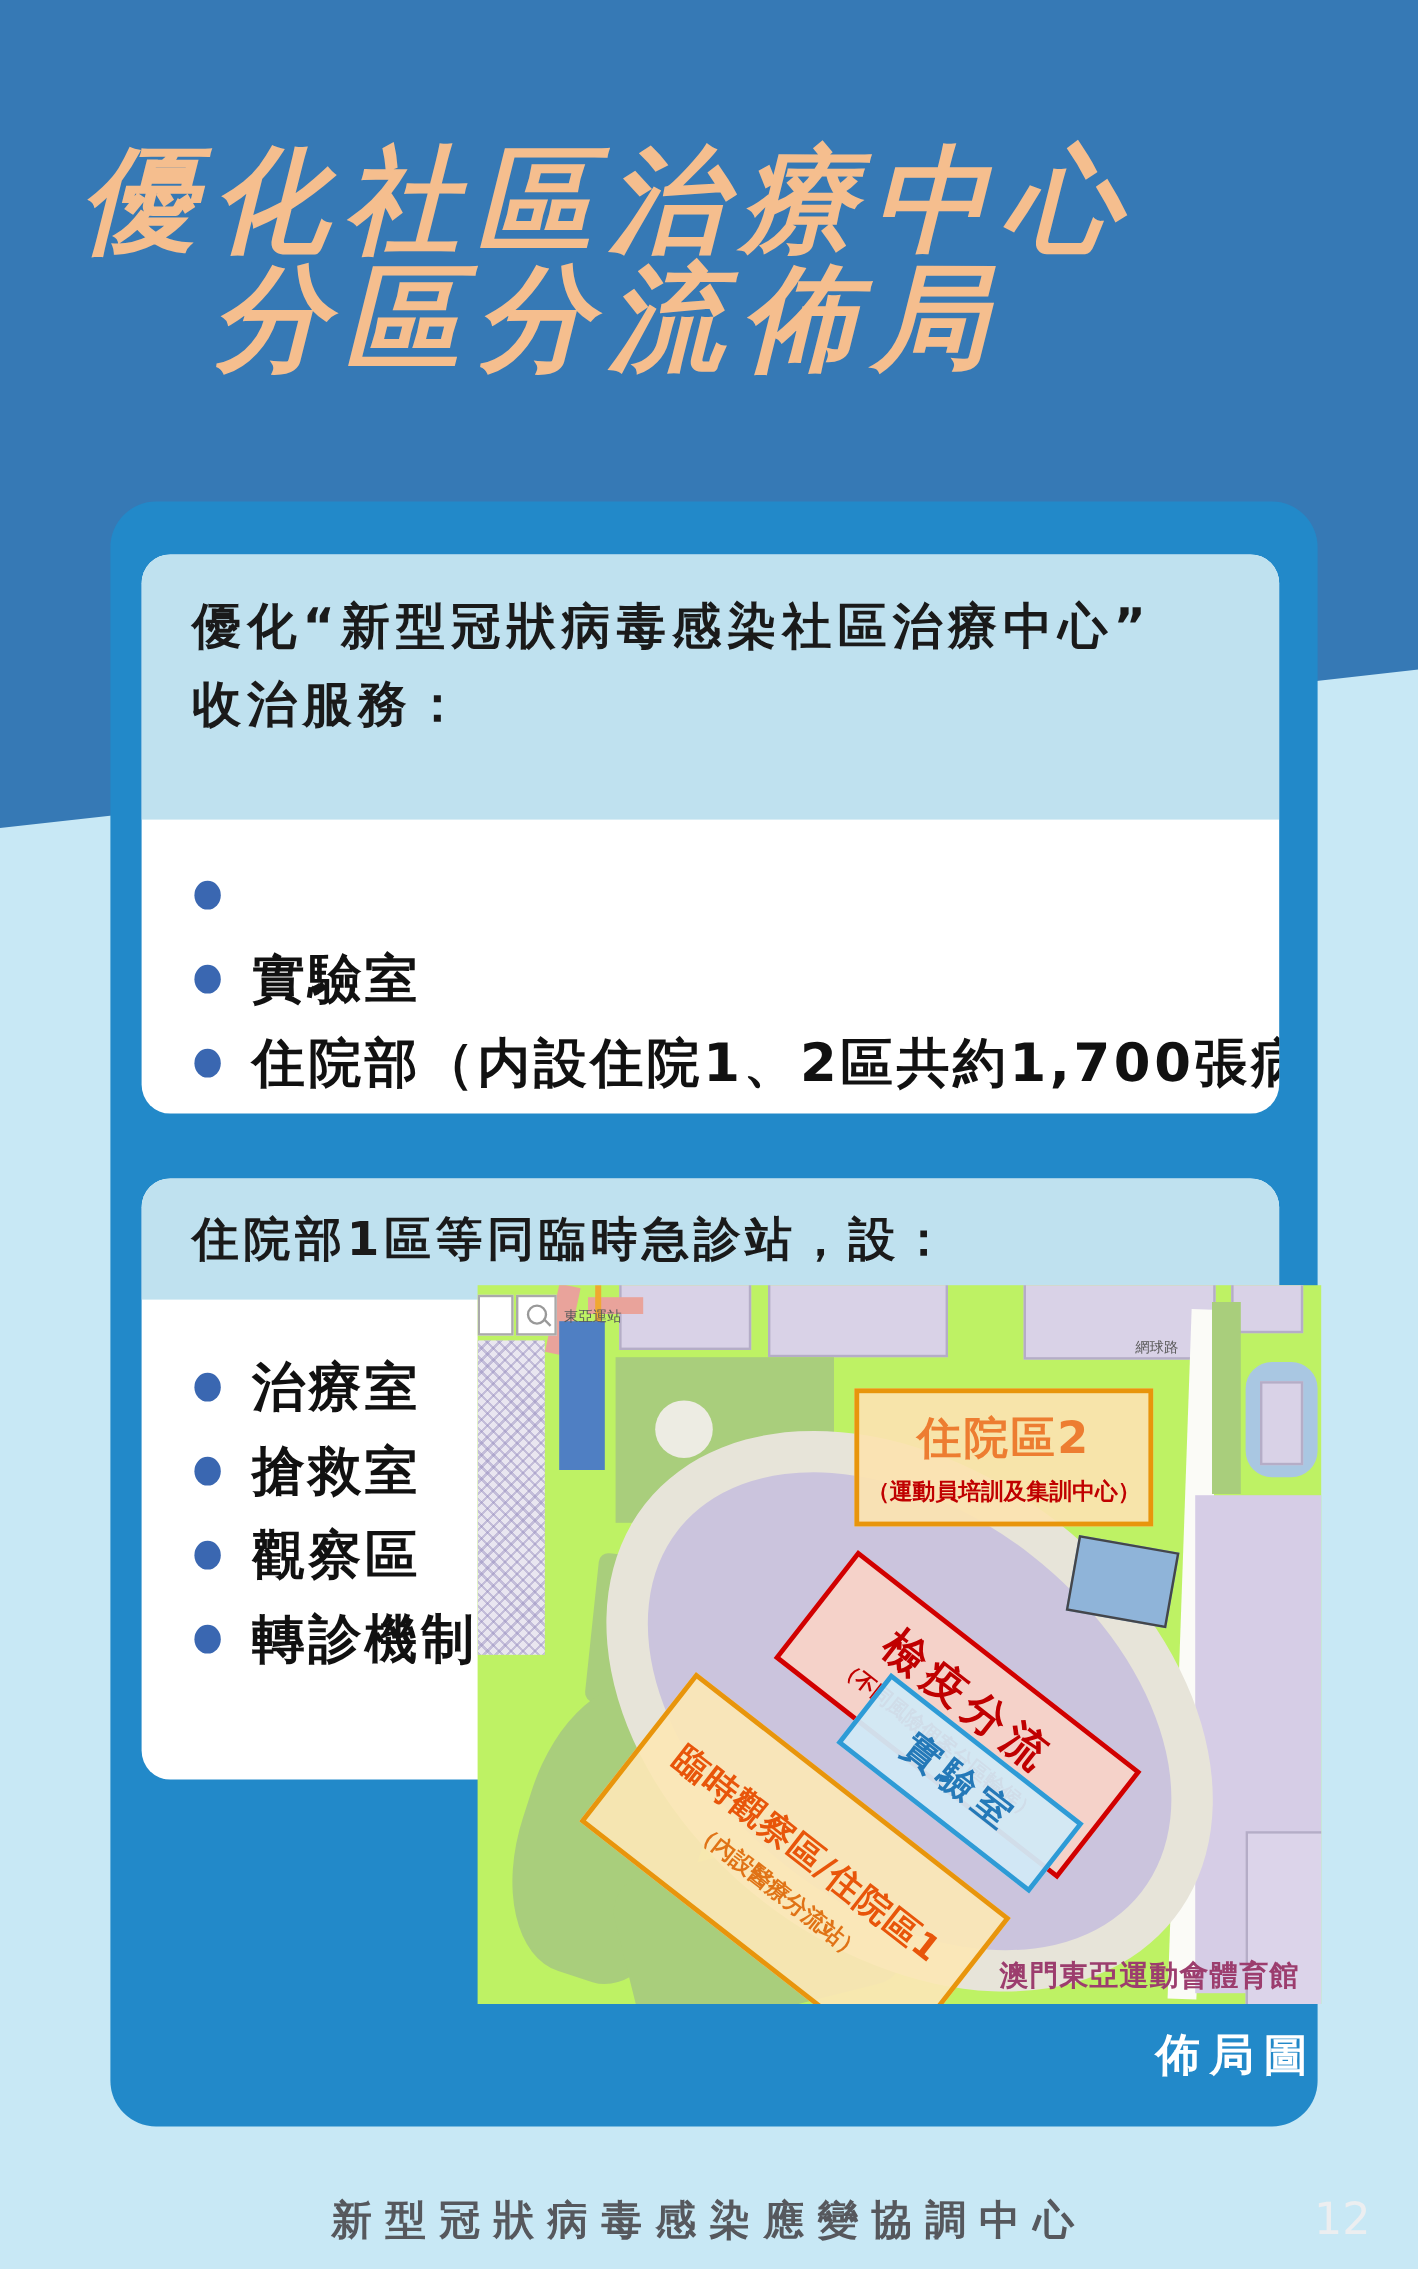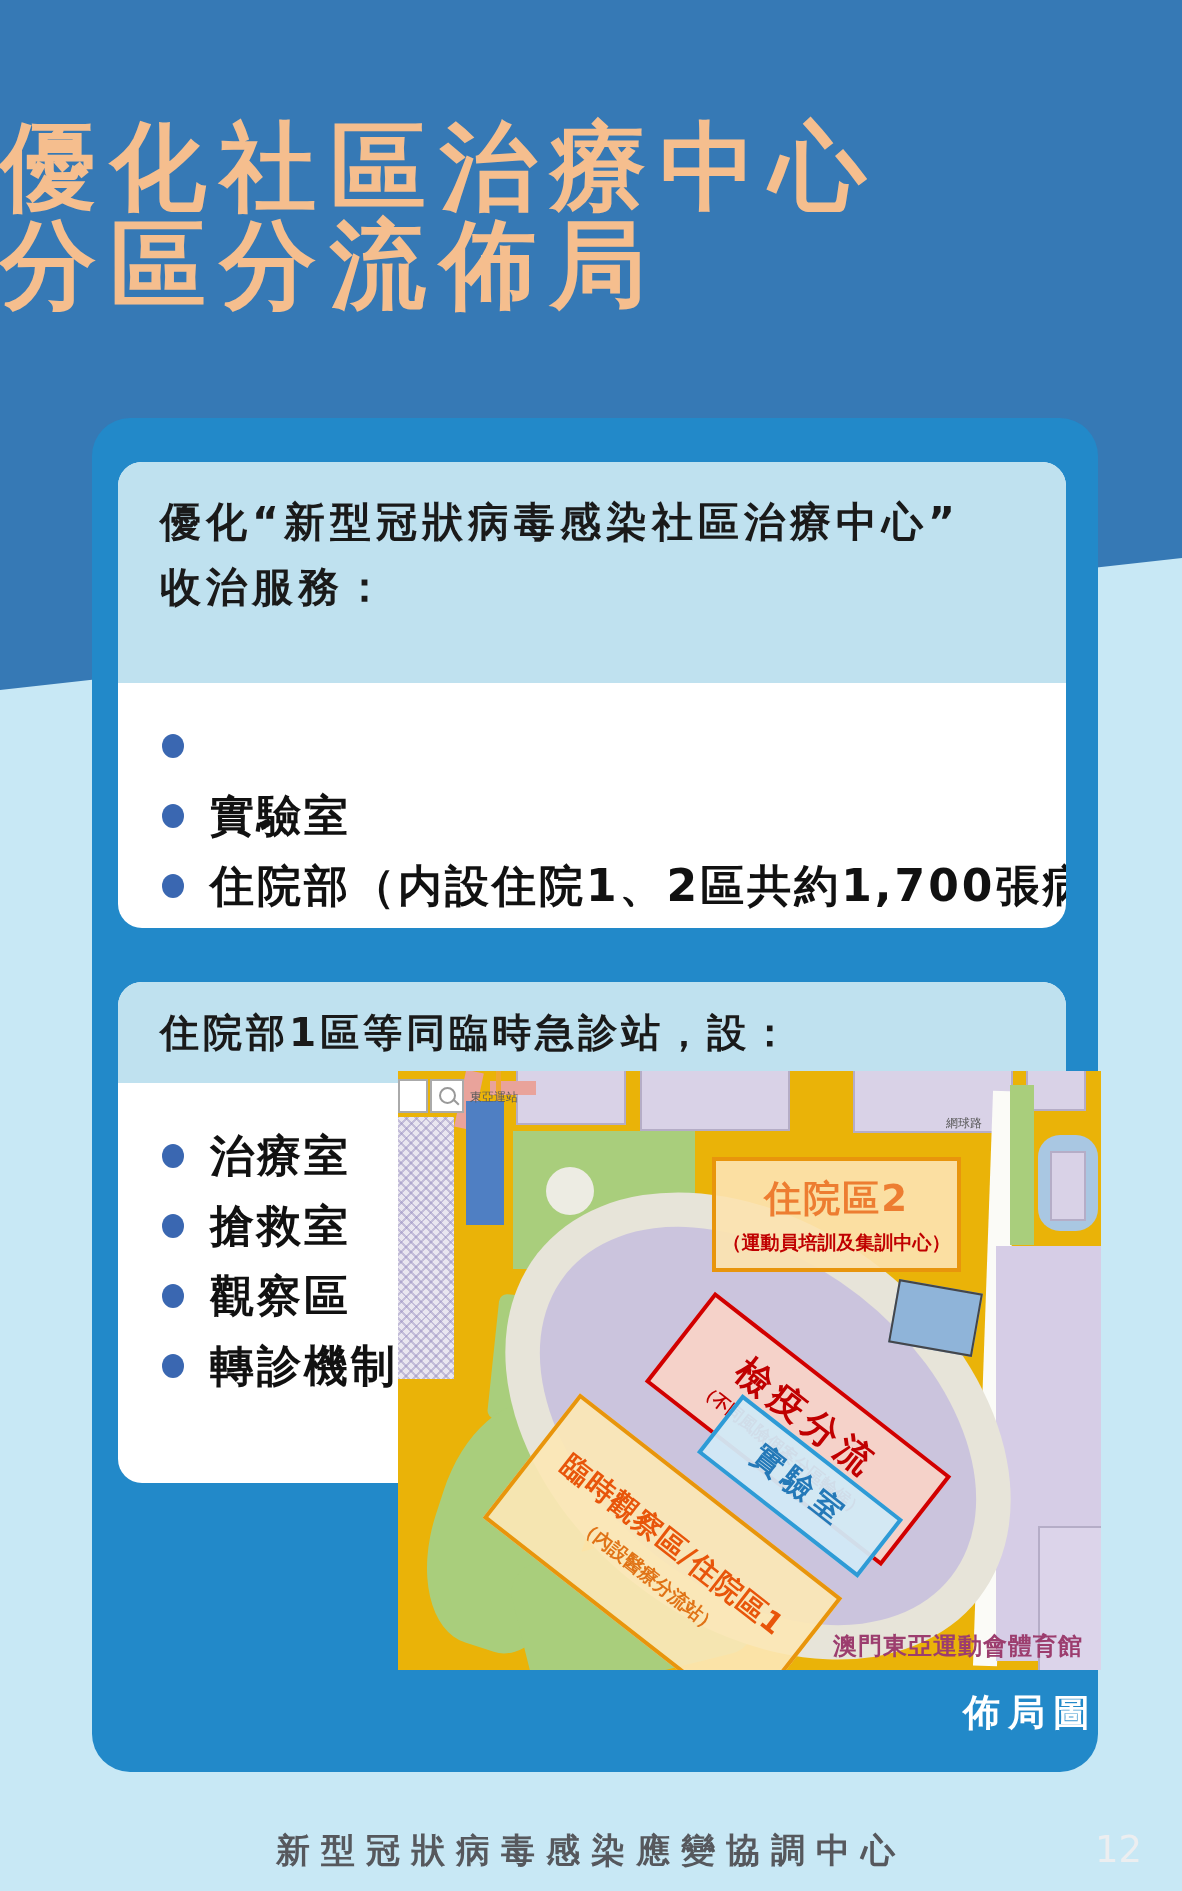--- a/index.html
+++ b/index.html
@@ -3,39 +3,39 @@
 <meta charset="utf-8">
 <style>
   html,body{margin:0;padding:0;}
   body{font-family:"DejaVu Sans","Liberation Sans",sans-serif;}
   .page{position:relative;width:1182px;height:1891px;overflow:hidden;background:#C8E8F5;}
   .bg-top{position:absolute;left:0;top:0;width:1182px;height:1891px;background:#3679B5;
           clip-path:polygon(0 0,1182px 0,1182px 558px,0 690px);}
   .panel{position:absolute;left:92px;top:418px;width:1006px;height:1354px;background:#2289C9;border-radius:38px;}
 
   
-  .title{position:absolute;left:0;top:118px;width:1014px;text-align:left;color:#F5BE8E;
-         font-weight:900;font-size:96px;line-height:98px;letter-spacing:14px;}
+  .title{position:absolute;left:0;top:118px;width:1014px;text-align:center;color:#F5BE8E;
+         font-weight:900;font-size:96px;line-height:98px;letter-spacing:14px;font-style:italic;}
 
   
   .card{position:absolute;left:118px;width:948px;border-radius:24px;background:#fff;overflow:hidden;}
   .card1{top:462px;height:466px;}
   .card1-head{height:221px;background:#BFE1EF;}
   .intro{padding:28px 0 0 42px;font-size:41px;line-height:65px;font-weight:700;color:#1A1A1A;letter-spacing:5px;}
   .card2{top:982px;height:501px;}
   .card2-head{height:101px;background:#BFE1EF;display:flex;align-items:center;
               padding-left:42px;font-size:39px;font-weight:700;color:#1A1A1A;letter-spacing:4px;}
   .bullets{list-style:none;margin:0;padding:28px 0 0 44px;}
   .bullets li{display:flex;align-items:center;height:70px;}
   .bullets .dot{width:22px;height:24px;border-radius:50%;background:#3A67B1;margin-right:26px;flex:0 0 auto;}
   .bullets .bl{font-size:44px;font-weight:700;color:#111;letter-spacing:3px;white-space:nowrap;}
   .b2{padding-top:38px;}
 
   
-  .map{position:absolute;left:398px;top:1071px;width:703px;height:599px;background:#eab308;overflow:hidden;}
+  .map{position:absolute;left:398px;top:1071px;width:703px;height:599px;background:#bef264;overflow:hidden;}
   .m{position:absolute;}
   .bld{background:#D9D2E7;border:2px solid #B5ADC7;box-sizing:border-box;}
   .green{background:#A9CE7C;}
   .hatch{background:#E9E6F0;background-image:repeating-linear-gradient(45deg,rgba(150,140,190,.45) 0 2px,transparent 2px 7px),
          repeating-linear-gradient(-45deg,rgba(150,140,190,.45) 0 2px,transparent 2px 7px);}
   .road-v{background:#FBFBF7;}
   .zone{position:absolute;box-sizing:border-box;display:flex;flex-direction:column;align-items:center;justify-content:center;text-align:center;}
   .zone .zt{font-weight:900;white-space:nowrap;}
   .zone .zs{font-weight:700;white-space:nowrap;}
   .zone-ward2{left:314px;top:86px;width:249px;height:115px;border:4px solid #E8950C;background:rgba(252,227,176,.92);}

